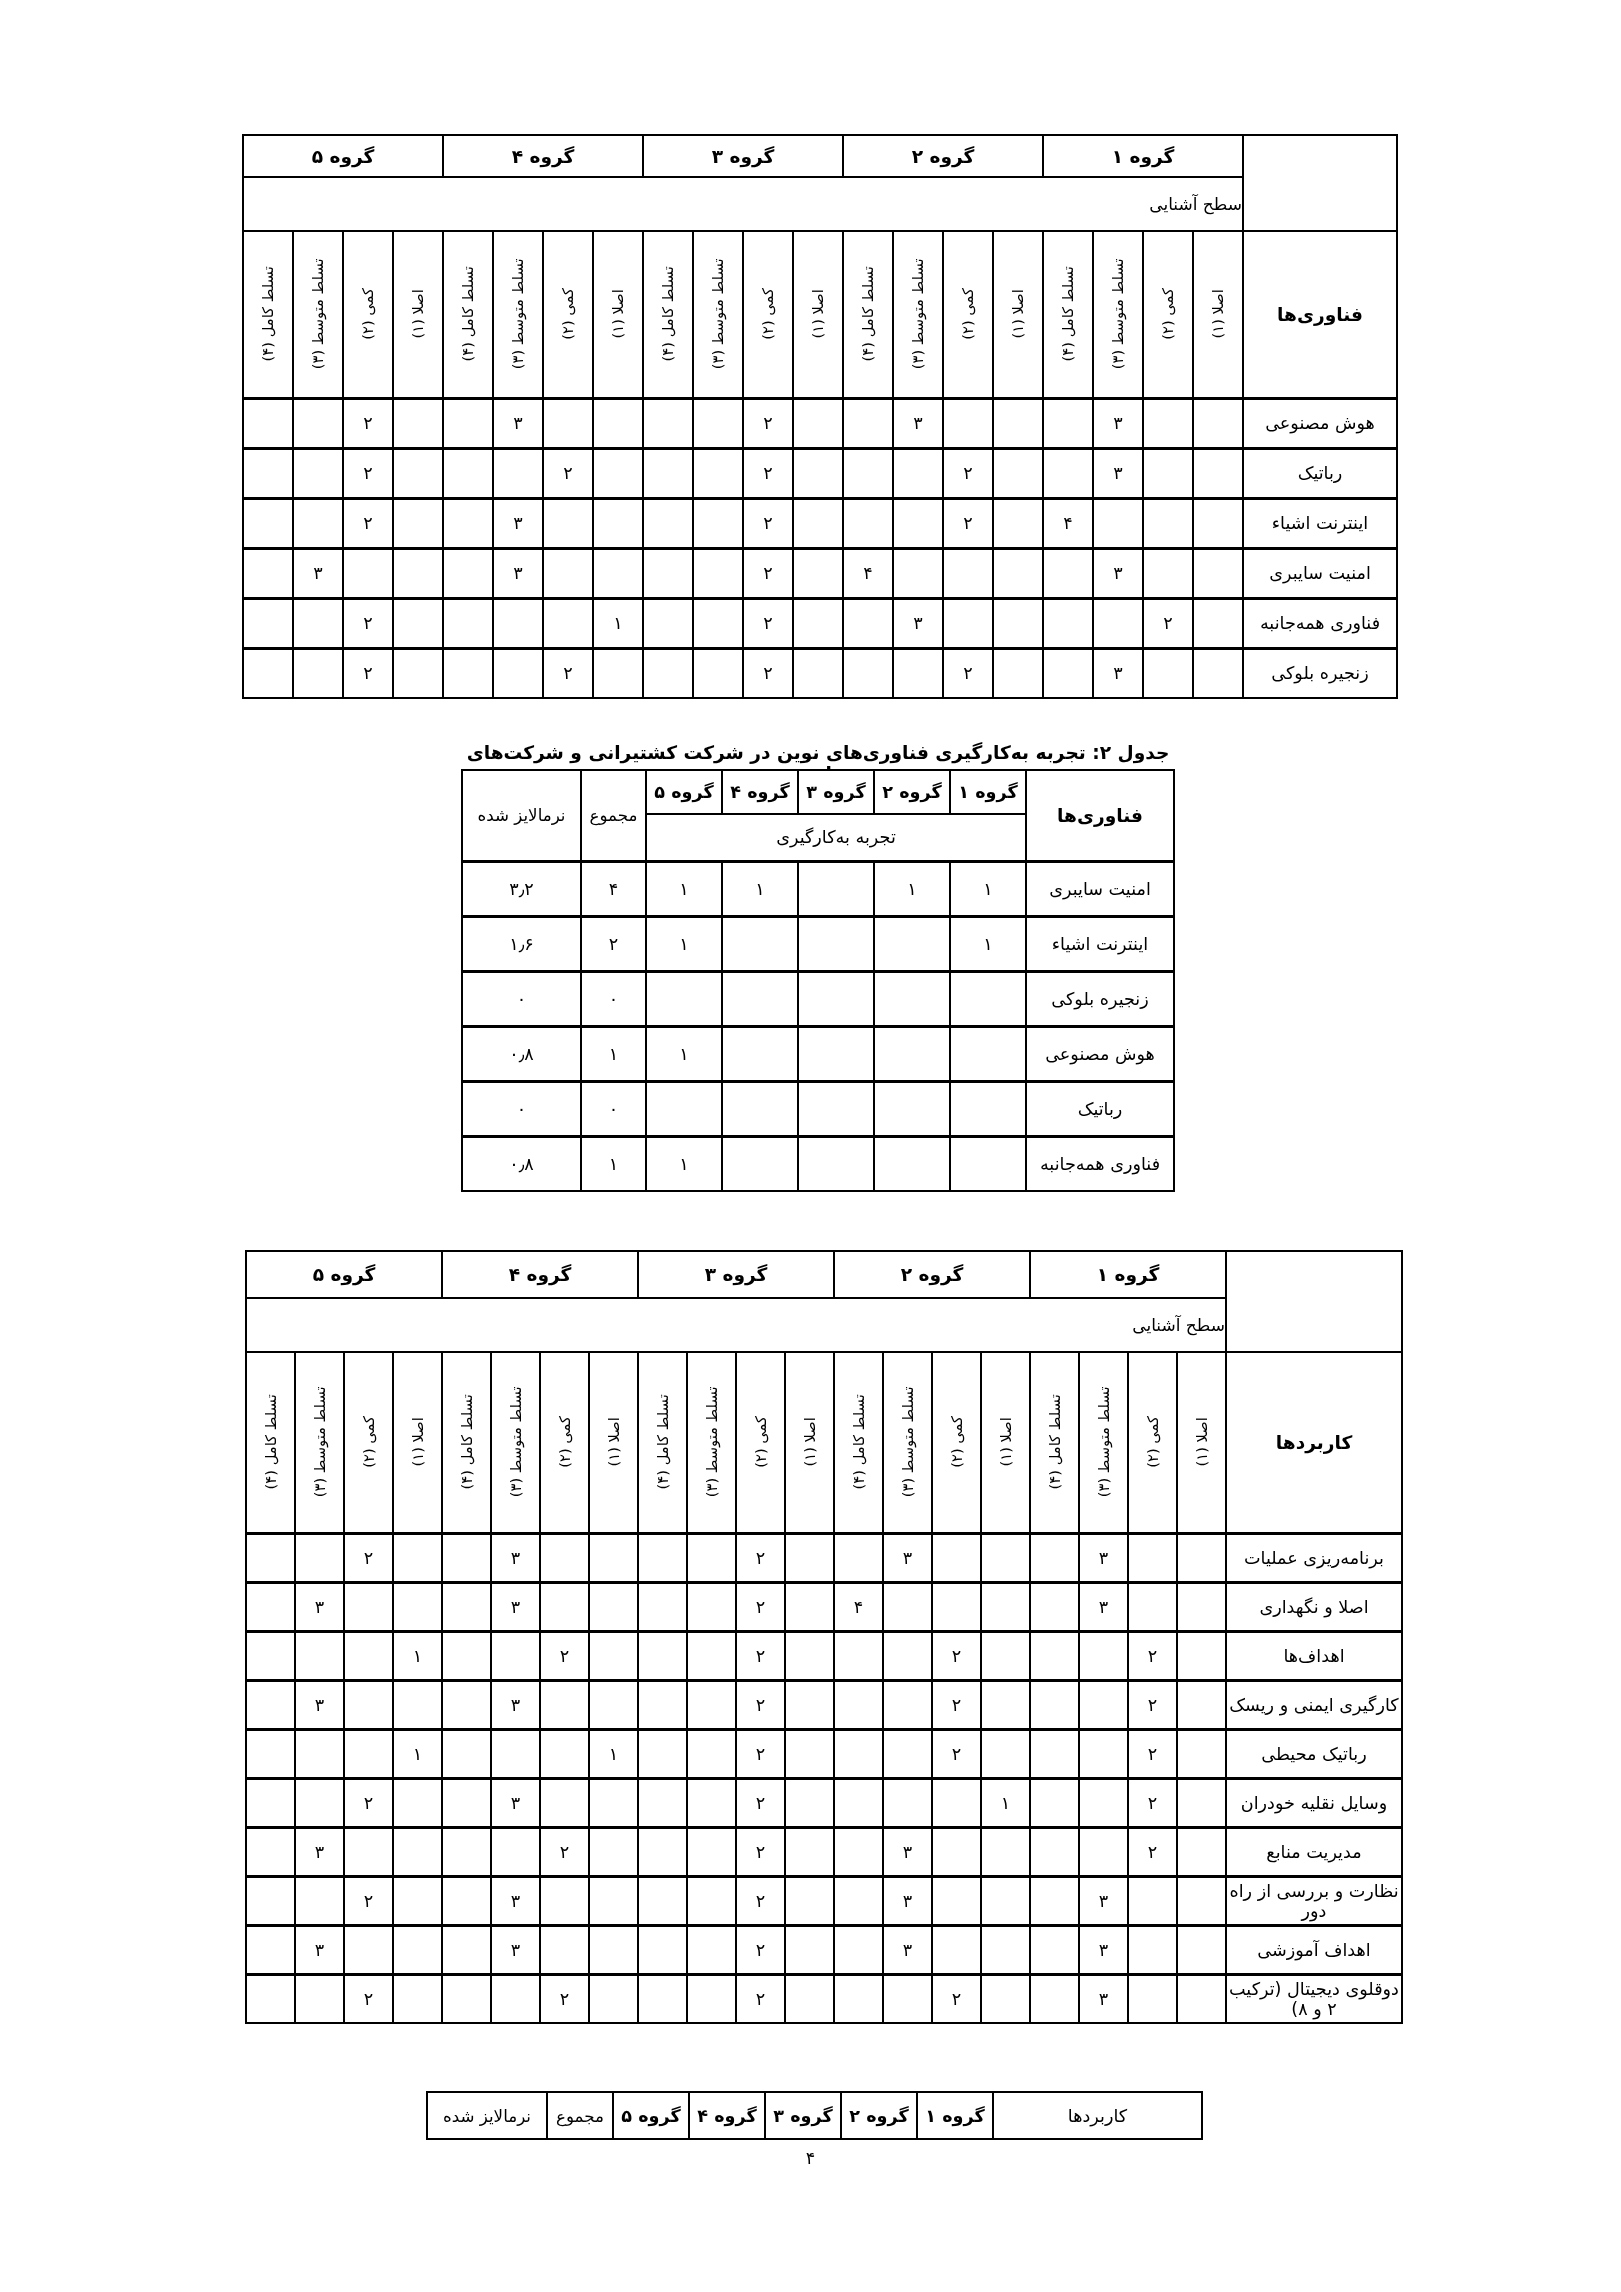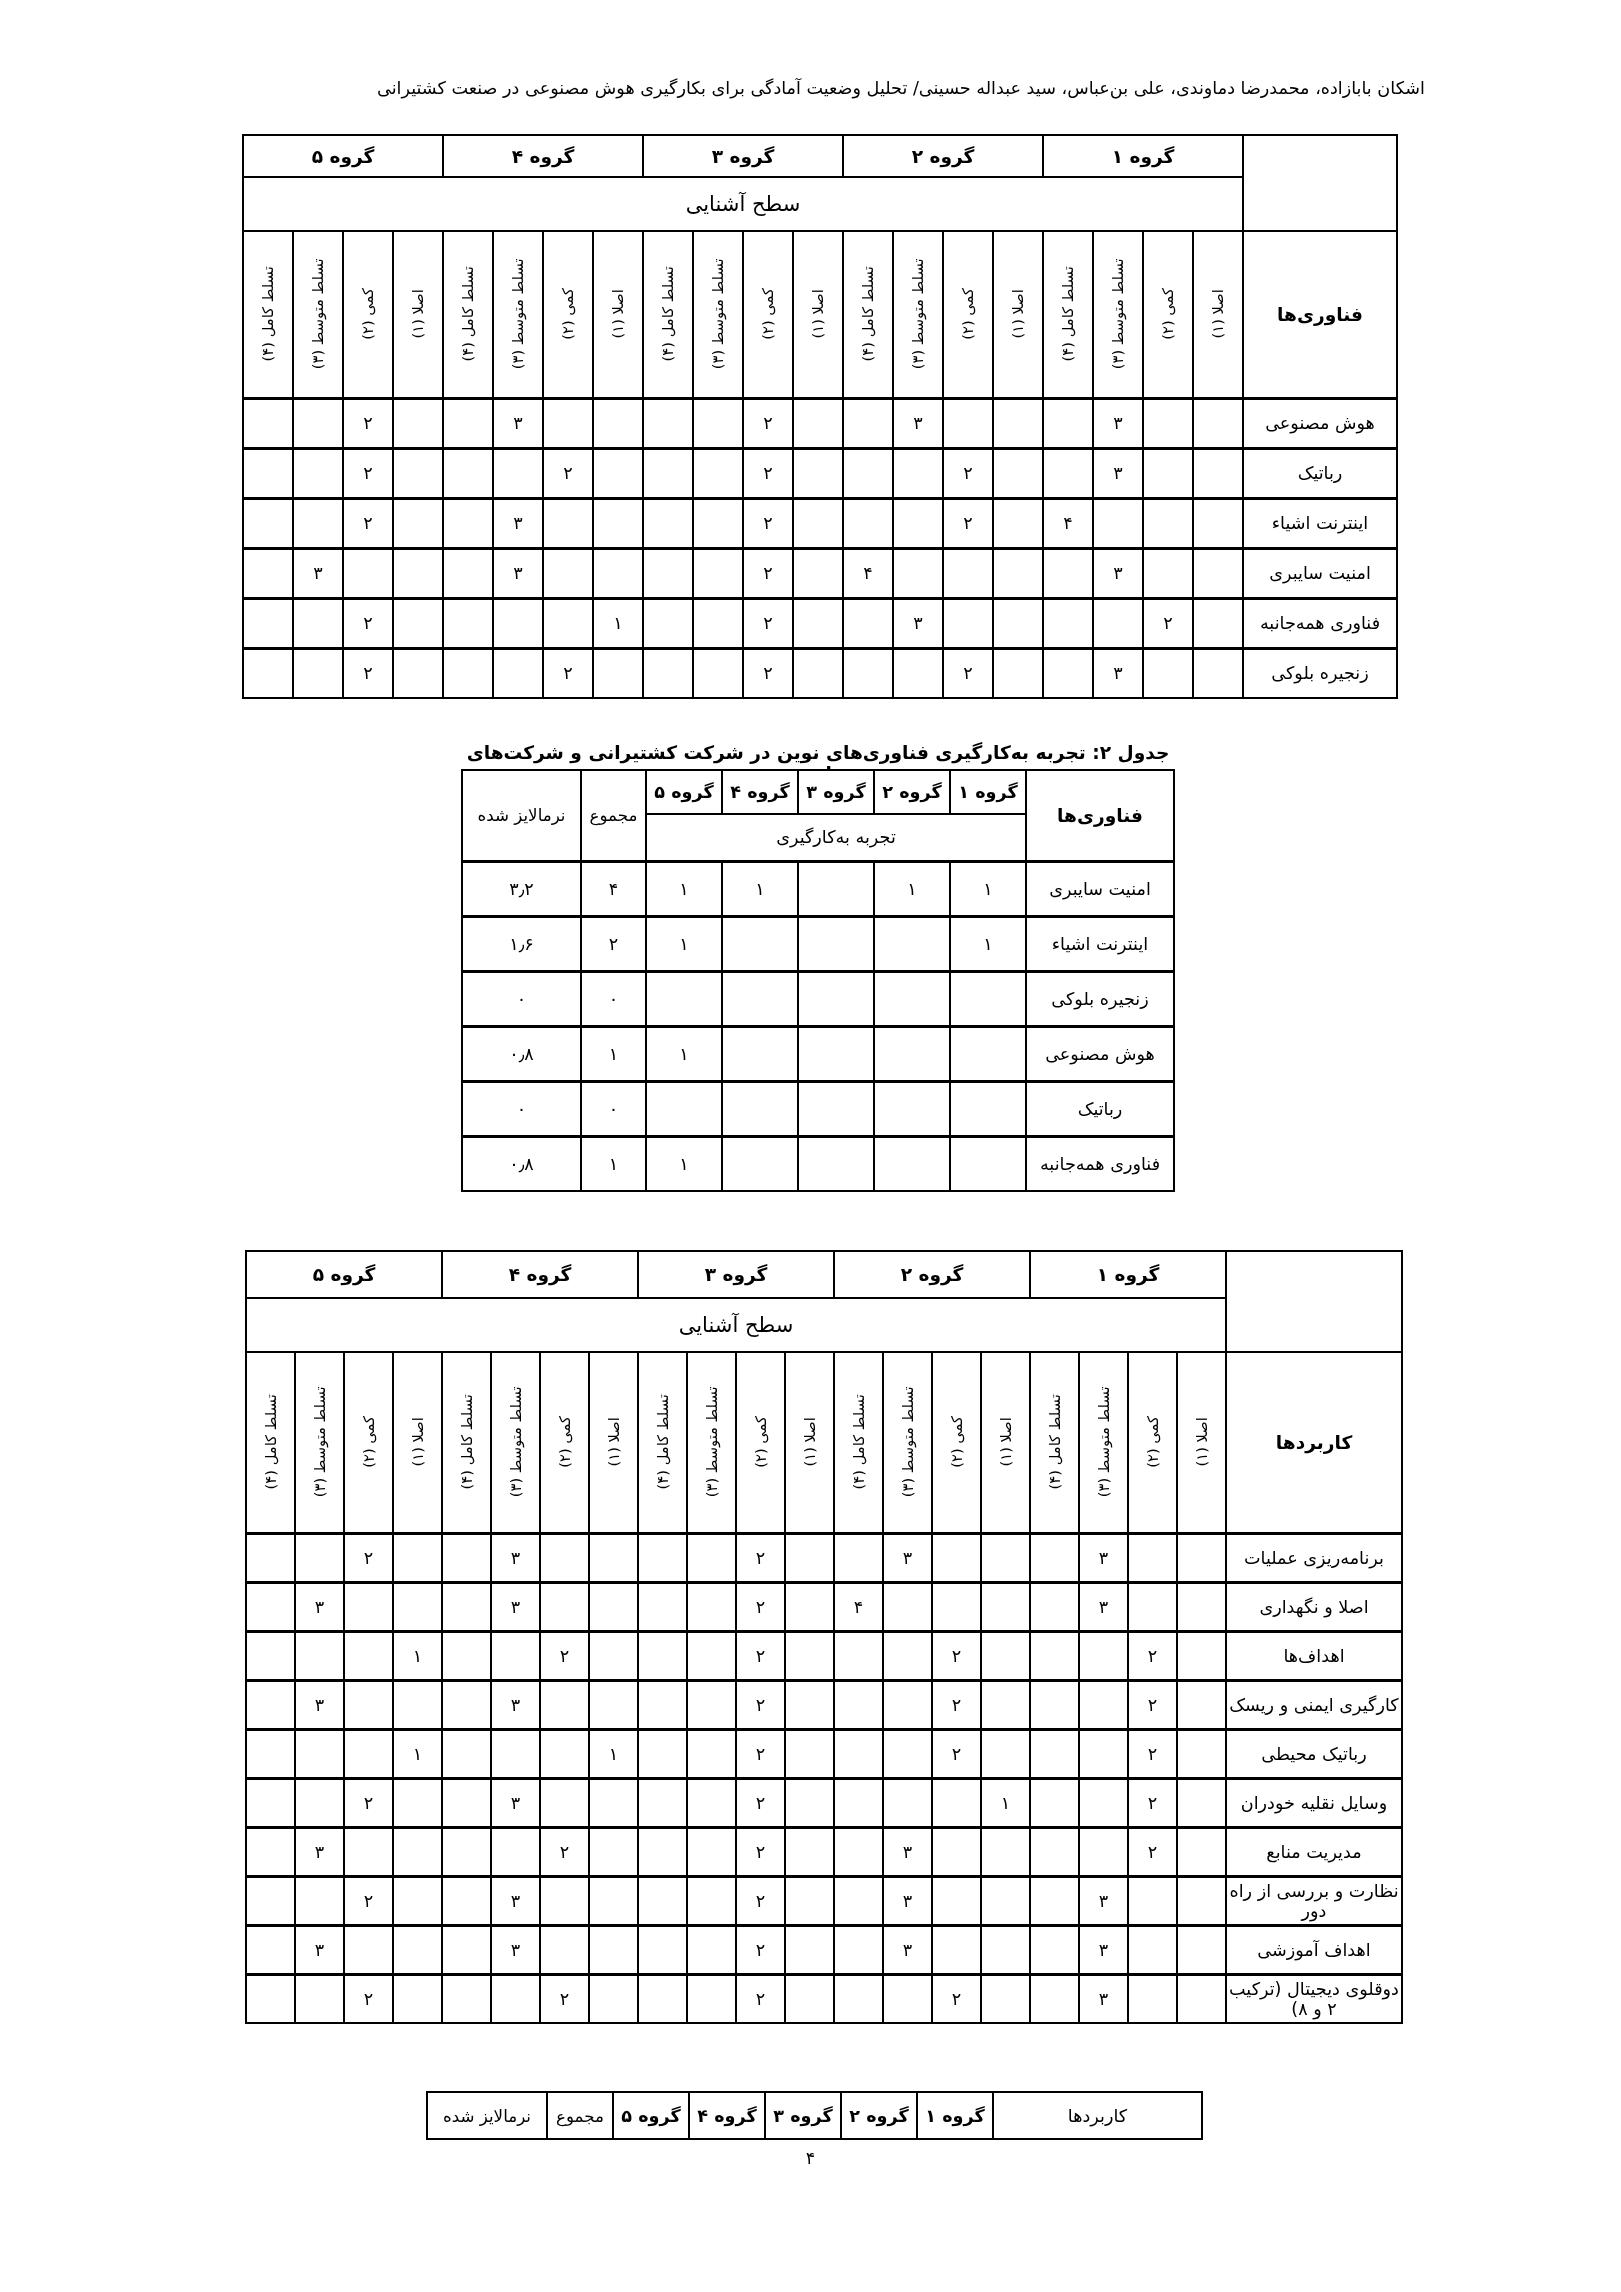--- a/index.html
+++ b/index.html
@@ -14,21 +14,21 @@
   #t2{left:461px;top:769px;width:714px;}
   #t3{left:245px;top:1250px;width:1151px;}
   #t4{left:426px;top:2091px;width:776px;}
 
   #t1 tr.r-grp{height:42px}  #t1 tr.r-fam{height:54px}  #t1 tr.r-vh{height:167px}  #t1 tr.r-data{height:50px}
   #t3 tr.r-grp{height:47px}  #t3 tr.r-fam{height:54px}  #t3 tr.r-vh{height:181px}  #t3 tr.r-data{height:49px}
   #t2 tr.hdr1{height:44px}   #t2 tr.hdr2{height:47px}   #t2 tr.t2row{height:55px}
   #t4 tr.hdr1{height:47px}
 
   .grpcell{font-weight:bold;font-size:18.6px;border-left-width:2.9px;border-bottom-width:2.9px;}
-  .famcell{font-size:21px;border-bottom-width:2.9px;}
+  .famcell{font-size:17px;border-bottom-width:2.9px;text-align:right;}
   .lblcol{border-left-width:2.9px;}
   .sidehead{font-weight:bold;font-size:18.6px;}
   .rowlbl{font-size:17.6px;}
   .num{font-size:17.6px;}
   tr.r-data td{border-top-width:3.9px;}
   tr.t2row td{border-top-width:3.9px;margin-left:20px;}
   .r4{border-left-width:2.9px;}
 
   td.vh{position:relative;overflow:visible;}
   .vtext{position:absolute;left:50%;top:50%;margin-top:-9.8px;transform:rotate(-90deg);
@@ -44,21 +44,20 @@
   #cap2{left:461px;width:714px;top:742px;}
   #cap3{left:245px;width:1151px;top:1215px;}
   #cap4{left:426px;width:776px;top:2055px;}
   .pagenum{position:absolute;left:0;width:1621px;top:2148px;text-align:center;font-size:17.6px;}
 </style>
 </head>
 <body>
 
 <div class="page">
 
-  <div class="hdrline">اشکان بابازاده، محمدرضا دماوندی، علی بن‌عباس، سید عبداله حسینی/ تحلیل وضعیت آمادگی برای بکارگیری هوش مصنوعی در صنعت کشتیرانی</div>
 
   <table id="t1">
     <colgroup>
       <col style="width:154px">
       <col style="width:50px">
         <col style="width:50px">
         <col style="width:50px">
         <col style="width:50px">
       <col style="width:50px">
         <col style="width:50px">

